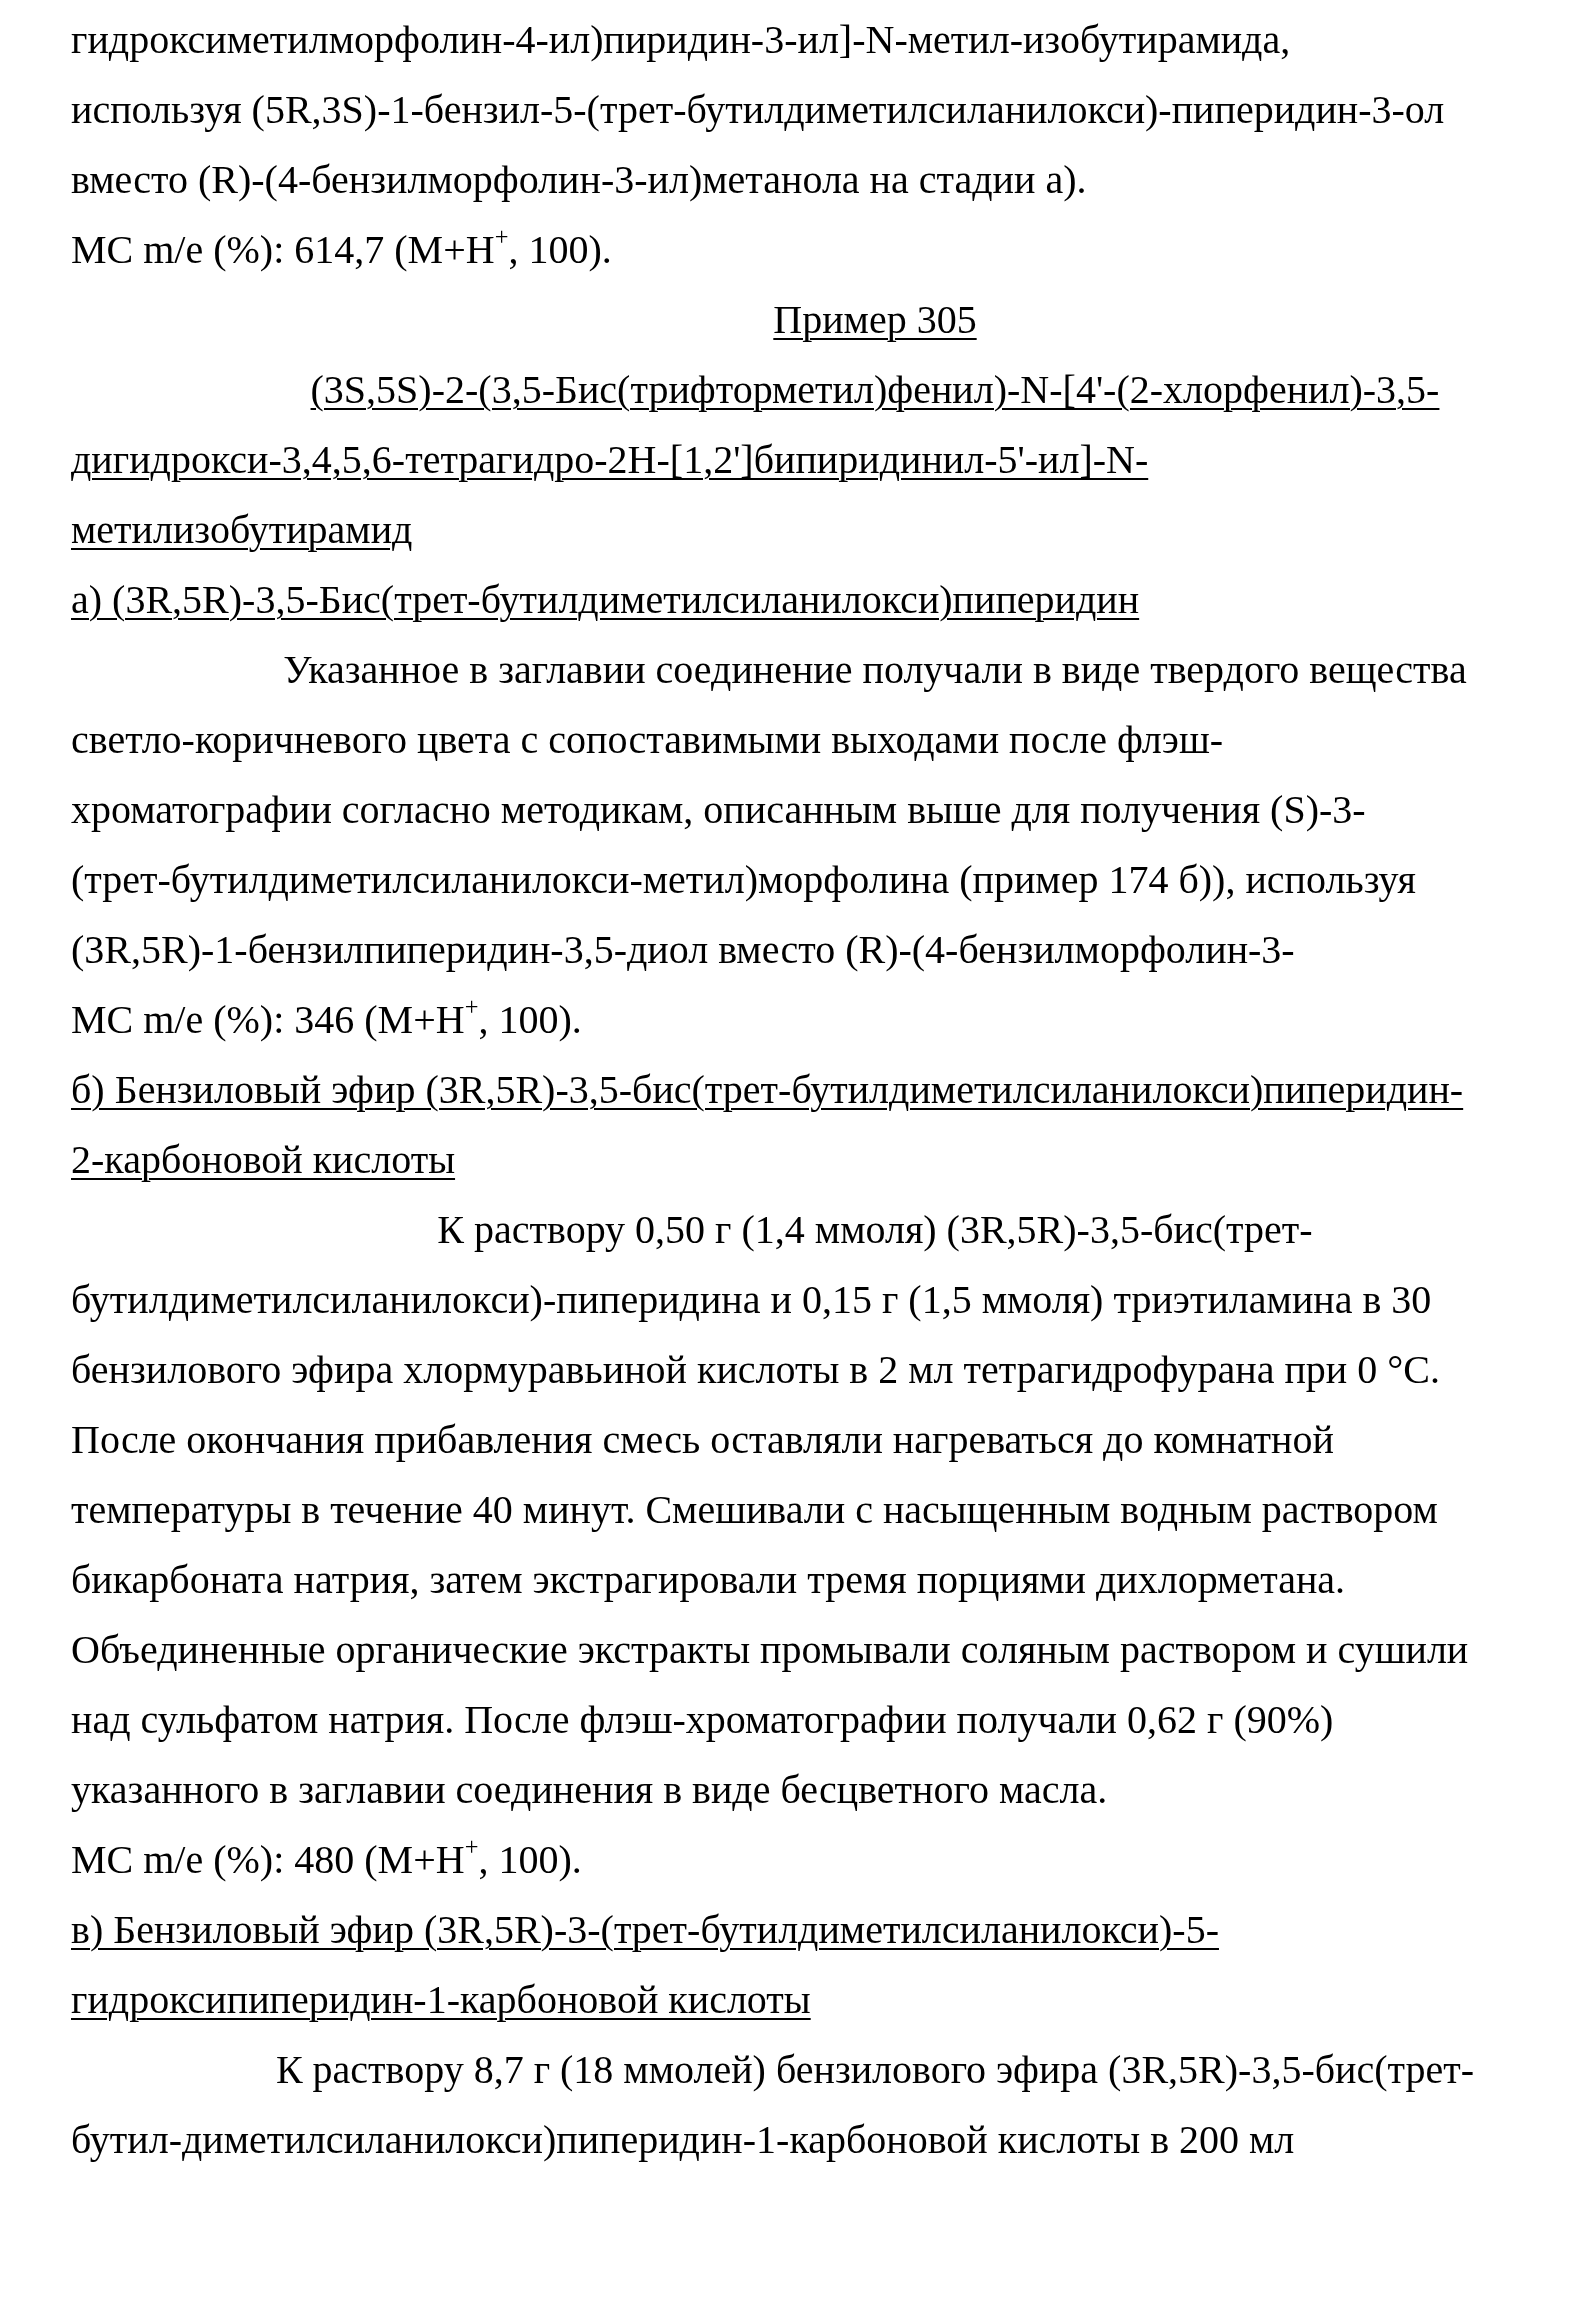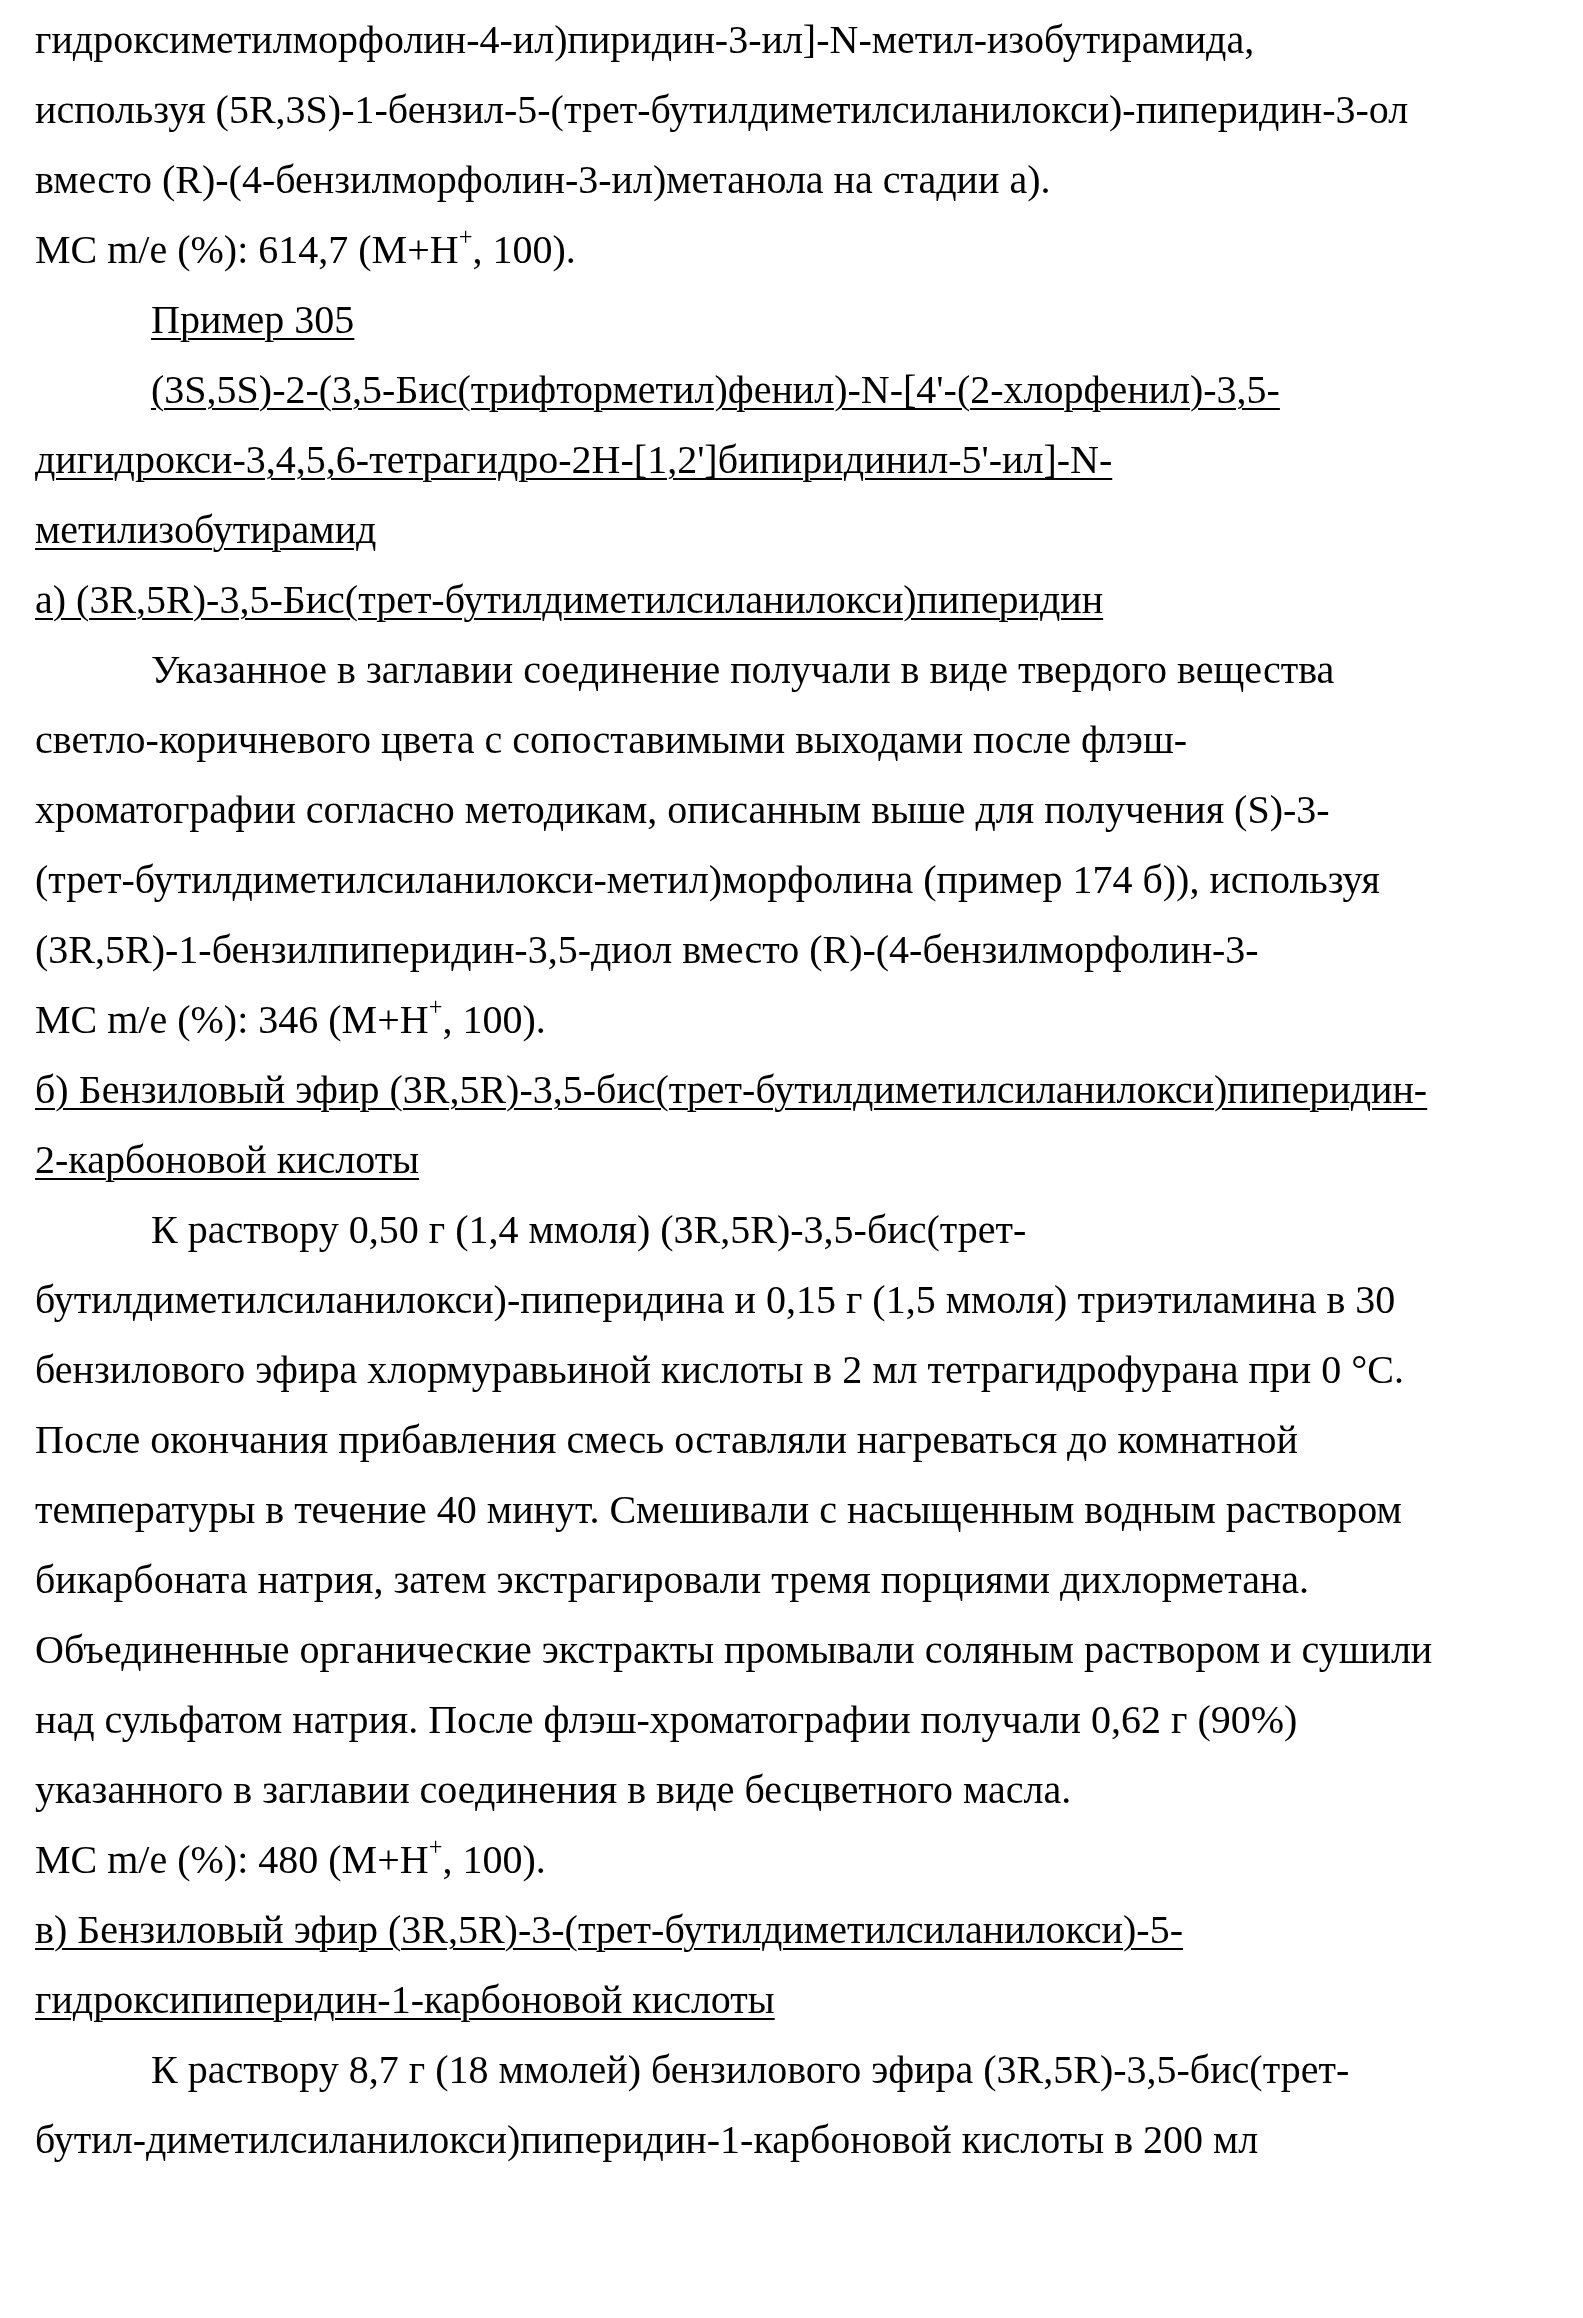--- a/index.html
+++ b/index.html
@@ -16,22 +16,23 @@
     width: 1528px;
     font-family: "Liberation Serif", "DejaVu Serif", serif;
     font-size: 40px;
     line-height: 70px;
     color: #000000;
   }
   .line {
     display: block;
     white-space: nowrap;
     height: 70px;
+    margin-left: 36px;
   }
-  .indent { padding-left: 116px; }
+  .indent { padding-left: 116px; text-align: center; }
   .u {
     text-decoration: underline;
     text-decoration-thickness: 2.4px;
     text-underline-offset: 4.9px;
   }
   sup { font-size: 24.4px; line-height: 0; vertical-align: 18px; }
 </style>
 </head>
 <body>
 

